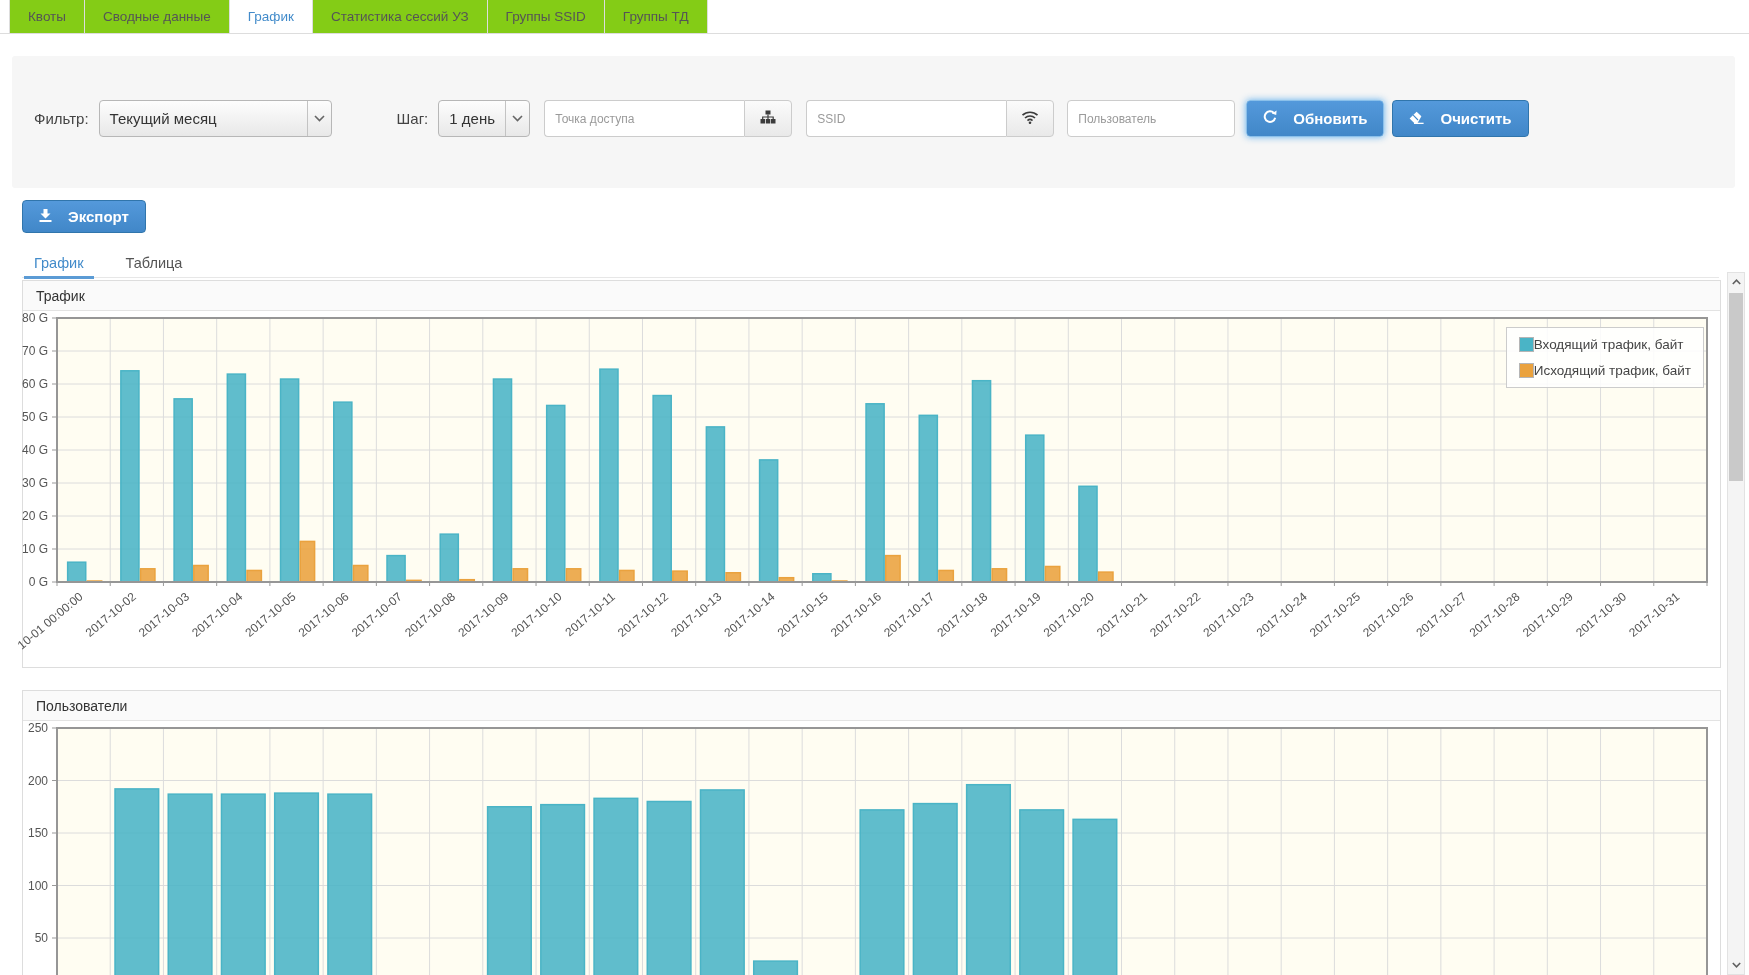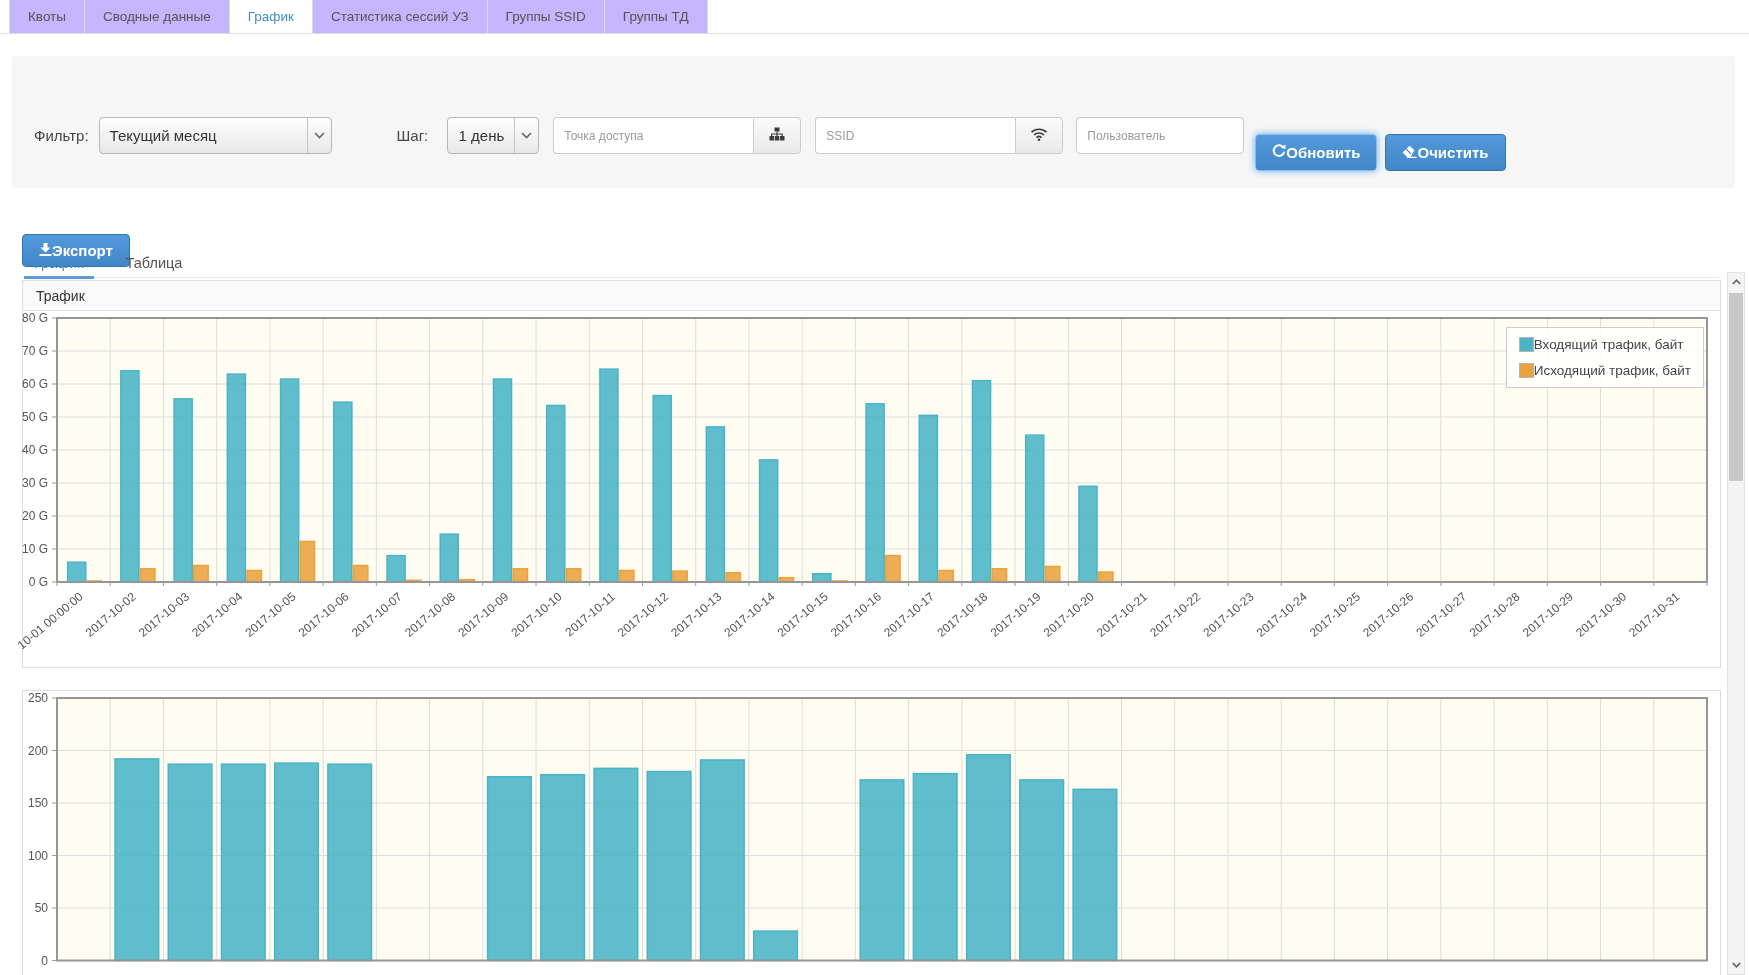--- a/index.html
+++ b/index.html
@@ -4,21 +4,21 @@
 <style>
   * { margin:0; padding:0; box-sizing:border-box; }
   html,body { width:1749px; height:975px; overflow:hidden; background:#fff;
     font-family:"Liberation Sans", sans-serif; color:#333; }
   body { position:relative; }
 
   
   .tabbar { height:34px; border-bottom:1px solid #ddd; display:flex; align-items:stretch;
     padding-left:9px; position:relative; z-index:5; background:#fff; }
   .tab { height:33px; display:flex; align-items:center; padding:0 18px; font-size:13.5px;
-    color:#555; border-right:1px solid #ddd; background:#c4b5fd; cursor:pointer; white-space:nowrap; }
+    color:#555; border-right:1px solid #ddd; background:#84cc16; cursor:pointer; white-space:nowrap; }
   .tab:first-child { border-left:1px solid #ddd; }
   .tab.active { color:#428bca; background:#fff; }
   .tab.last { background:#ececec; height:41px; border-left:1px solid #ddd; margin-left:12px; }
 
   
   .filter-panel { position:absolute; left:12px; right:14px; top:56px; height:132px;
     background:#f6f6f6; border-radius:3px; }
   .filter-row { display:flex; align-items:center; padding-left:22px; padding-top:44px; }
   .flabel { font-size:15px; color:#444; }
   .sel { height:37px; background:linear-gradient(#fdfdfd,#e8e8e8); border:1px solid #b7b7b7;
@@ -29,22 +29,22 @@
   .tin { height:37px; border:1px solid #ccc; border-radius:4px; padding:0 10px; font-size:12px;
     color:#333; background:#fff; font-family:"Liberation Sans", sans-serif; }
   .tin::placeholder { color:#9a9a9a; }
   .igroup { display:flex; }
   .igroup .tin { border-top-right-radius:0; border-bottom-right-radius:0; border-right:none; }
   .addon { width:48px; height:37px; background:linear-gradient(#fbfbfb,#e9e9e9); border:1px solid #ccc;
     border-top-right-radius:4px; border-bottom-right-radius:4px; display:flex; align-items:center;
     justify-content:center; cursor:pointer; }
   .btn-blue { height:37px; padding:0 16px; background:linear-gradient(#5499db,#4187c8);
     border:1px solid #3075ac; border-radius:4px; color:#fff; font-size:15px; font-weight:bold;
-    display:inline-flex; align-items:center; gap:0; cursor:pointer;
-    font-family:"Liberation Sans", sans-serif;margin-top:34px; }
+    display:inline-flex; align-items:center; gap:16px; cursor:pointer;
+    font-family:"Liberation Sans", sans-serif; }
   .btn-blue.focused { box-shadow:0 0 7px rgba(82,168,236,.9); border-color:#8bc0ea; }
 
   
   .export-wrap { position:absolute; left:22px; top:200px; }
   .subtabs { position:absolute; left:22px; right:30px; top:249px; height:29px;
     border-bottom:1px solid #e7e7e7; display:flex; }
   .subtab { padding:0 12px; font-size:14.5px; color:#555; display:flex; align-items:center;
     cursor:pointer; position:relative; }
   .subtab.active { color:#428bca; }
   .subtab.active:after { content:""; position:absolute; left:2px; right:2px; bottom:-2px;
@@ -104,21 +104,21 @@
     <span class="flabel">Фильтр:</span>
     <div class="sel" style="width:233px; margin-left:10px;">
       <span class="sel-text">Текущий месяц</span>
       <span class="sel-caret">
         <svg width="11" height="7" viewBox="0 0 11 7">
             <polyline points="1,1 5.5,5.5 10,1" fill="none" stroke="#666" stroke-width="1.6"></polyline>
           </svg>
       </span>
     </div>
     <span class="flabel" style="margin-left:65px;">Шаг:</span>
-    <div class="sel" style="width:92px; margin-left:19px;text-align:right;">
+    <div class="sel" style="width:92px; margin-left:10px;">
       <span class="sel-text">1 день</span>
       <span class="sel-caret">
         <svg width="11" height="7" viewBox="0 0 11 7">
             <polyline points="1,1 5.5,5.5 10,1" fill="none" stroke="#666" stroke-width="1.6"></polyline>
           </svg>
       </span>
     </div>
     <div class="igroup" style="margin-left:14px;">
       <input class="tin" style="width: 200px;" placeholder="Точка доступа">
       <div class="addon">
@@ -366,20 +366,21 @@
       </div>
       <div class="legend-row">
         <span class="swatch" style="background: rgb(234, 162, 62);"></span>
         <span class="legend-label">Исходящий трафик, байт</span>
       </div>
     </div>
   </div>
 </div>
 
 <div class="panel panel-users">
+  <div class="panel-heading">Пользователи</div>
   <div class="chart-box" id="chart-users">
       <svg width="1697" height="254">
         <rect x="34" y="7" width="1650" height="262.5" fill="#fffdf2"></rect>
         <line x1="34" y1="7" x2="34" y2="269.5" stroke="#dcdcdc" stroke-width="1"></line>
         <line x1="87.2258064516129" y1="7" x2="87.2258064516129" y2="269.5" stroke="#dcdcdc" stroke-width="1"></line>
         <line x1="140.4516129032258" y1="7" x2="140.4516129032258" y2="269.5" stroke="#dcdcdc" stroke-width="1"></line>
         <line x1="193.67741935483872" y1="7" x2="193.67741935483872" y2="269.5" stroke="#dcdcdc" stroke-width="1"></line>
         <line x1="246.90322580645162" y1="7" x2="246.90322580645162" y2="269.5" stroke="#dcdcdc" stroke-width="1"></line>
         <line x1="300.1290322580645" y1="7" x2="300.1290322580645" y2="269.5" stroke="#dcdcdc" stroke-width="1"></line>
         <line x1="353.35483870967744" y1="7" x2="353.35483870967744" y2="269.5" stroke="#dcdcdc" stroke-width="1"></line>

